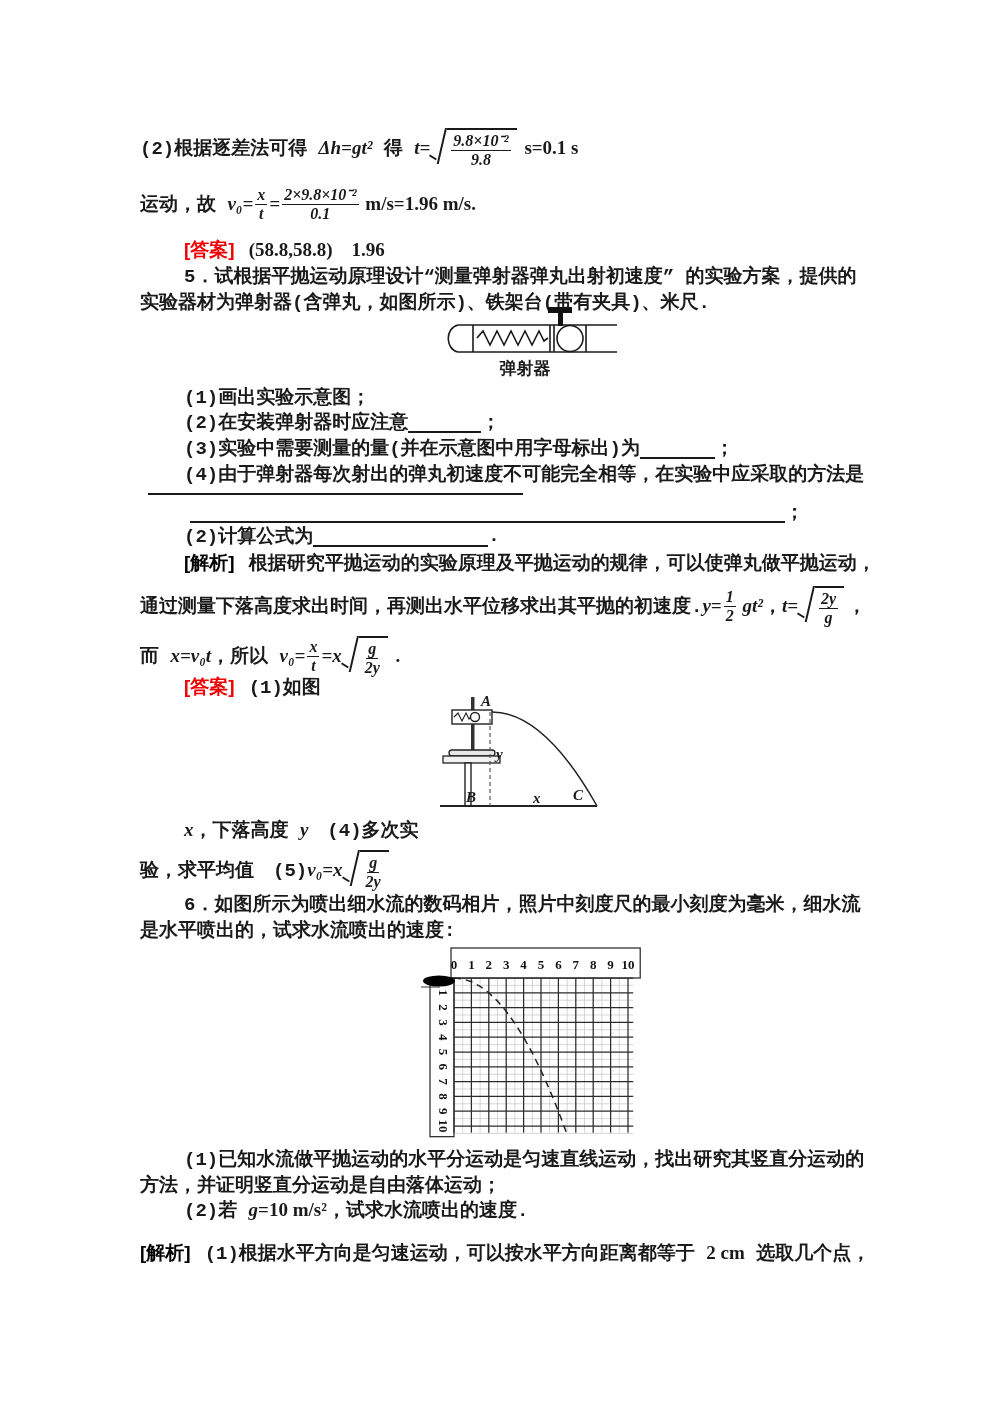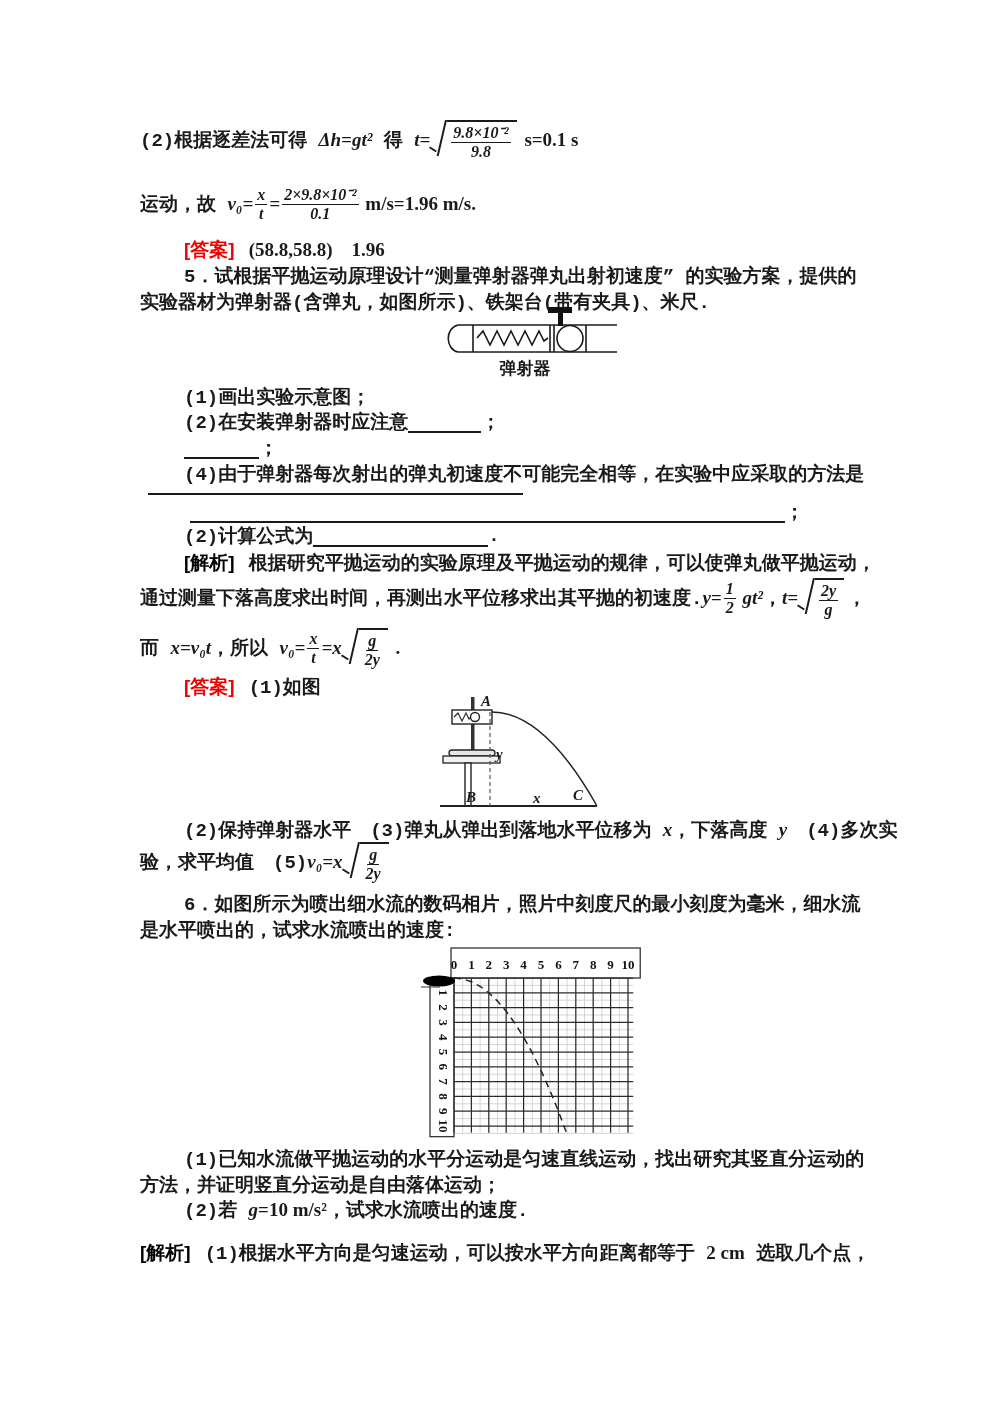--- a/index.html
+++ b/index.html
@@ -7,21 +7,21 @@
        font-family:"Liberation Sans",sans-serif;color:#1a1a1a;}
   .line{position:absolute;display:flex;align-items:center;white-space:pre;
         font:bold 19px "Liberation Sans",sans-serif;color:#1a1a1a;}
   .cn{font-family:Liberation Mono, monospace;font-weight:bold;white-space:pre;}
   .math{font:bold italic 19px "Liberation Serif",serif;white-space:pre;}
   .mu{font:bold 19px "Liberation Serif",serif;white-space:pre;}
   .frac{display:inline-flex;flex-direction:column;align-items:center;
         font:bold italic 16px "Liberation Serif",serif;line-height:1.12;margin:0 2px;}
   .frac .fn{border-bottom:1.7px solid #1a1a1a;padding:0 2px;display:block;}
   .frac .fd{display:block;padding:0 2px;}
-  .sqrt{display:inline-flex;align-items:flex-start;position:relative;padding-left:14px;margin:0 3px;text-align:center;}
+  .sqrt{display:inline-flex;align-items:flex-start;position:relative;padding-left:14px;margin:8px 3px;text-align:center;}
   .sqrt .body{border-top:2.2px solid #1a1a1a;padding:2px 4px 0 2px;display:inline-flex;align-items:center;}
   .sqrt::before{content:'';position:absolute;left:3px;top:0;bottom:5px;width:9px;
         border-right:2.4px solid #1a1a1a;transform:skewX(-13deg);transform-origin:100% 0;}
   .sqrt::after{content:'';position:absolute;left:-2px;bottom:10px;width:8px;height:8px;
         border-bottom:2.4px solid #1a1a1a;transform:rotate(32deg);}
   .blank{display:inline-block;border-bottom:2px solid #1a1a1a;height:17px;align-self:flex-end;margin-bottom:2px;}
   .abs{position:absolute;}
   .lbl{font-weight:bold;margin-right:14px;white-space:pre;}
   .red{color:#f00000;}
   .blue{color:#000000;}
@@ -56,21 +56,21 @@
   </g>
   <g fill="#111" stroke="none">
     <rect x="126" y="11" width="5" height="15"></rect>
     <rect x="116" y="7" width="24" height="6"></rect>
   </g>
   <text x="93" y="74" text-anchor="middle" class="caption">弹射器</text>
 </svg>
 
 <div class="line" style="left:184px;top:384px"><span class="cn">(1)画出实验示意图；</span></div>
 <div class="line" style="left:184px;top:409px"><span class="cn">(2)在安装弹射器时应注意</span><span class="blank" style="width: 73px;"></span><span class="cn">；</span></div>
-<div class="line" style="left:184px;top:435px"><span class="blank" style="width: 75px;"></span><span class="cn">；</span></div>
+<div class="line" style="left:184px;top:435px"><span class="cn">(3)实验中需要测量的量(并在示意图中用字母标出)为</span><span class="blank" style="width: 75px;"></span><span class="cn">；</span></div>
 <div class="line" style="left:184px;top:461px"><span class="cn">(4)由于弹射器每次射出的弹丸初速度不可能完全相等，在实验中应采取的方法是</span></div>
 <div class="blank abs" style="left:148px;top:476px;width:375px;height:17px"></div>
 <div class="line" style="left:190px;top:499px"><span class="blank" style="width: 595px;"></span><span class="cn">；</span></div>
 <div class="line" style="left:184px;top:523px"><span class="cn">(2)计算公式为</span><span class="blank" style="width: 175px;"></span><span class="cn">.</span></div>
 
 <div class="line" style="left:184px;top:550px">
   <span class="lbl blue">[解析]</span>
   <span class="line" style="position:static"><span class="cn">根据研究平抛运动的实验原理及平抛运动的规律，可以使弹丸做平抛运动，</span></span>
 </div>
 <div class="line" style="left:140px;top:578px"><span class="cn">通过测量下落高度求出时间，再测出水平位移求出其平抛的初速度.</span><span class="math">y=</span><span class="frac"><span class="fn">1</span><span class="fd">2</span></span><span class="math"> gt²</span><span class="cn">，</span><span class="math">t=</span><span class="sqrt"><span class="body"><span class="frac"><span class="fn">2y</span><span class="fd">g</span></span></span></span><span class="cn">，</span></div>
@@ -93,21 +93,21 @@
   <line x1="15" y1="116" x2="172" y2="116" stroke="#222" stroke-width="2"></line>
   <line x1="65" y1="22" x2="65" y2="116" stroke="#555" stroke-width="1.2" stroke-dasharray="4,3"></line>
   <path d="M67,22 Q119,22 172,116" fill="none" stroke="#222" stroke-width="1.5"></path>
   <text x="56" y="16" class="figtext">A</text>
   <text x="71" y="69" class="figtext">y</text>
   <text x="51" y="112" text-anchor="end" class="figtext">B</text>
   <text x="108" y="113" class="figtext">x</text>
   <text x="148" y="110" class="figtext">C</text>
 </svg>
 
-<div class="line" style="left:184px;top:817px"><span class="cn">(2)保持弹射器水平　(3)弹丸从弹出到落地水平位移为 </span><span class="math">x</span><span class="cn">，下落高度 </span><span class="math">y</span><span class="cn">　(4)多次实</span></div>
+<div class="line" style="left:184px;top:817px"><span class="math">x</span><span class="cn">，下落高度 </span><span class="math">y</span><span class="cn">　(4)多次实</span></div>
 <div class="line" style="left:140px;top:842px"><span class="cn">验，求平均值　(5)</span><span class="math">v₀=x</span><span class="sqrt"><span class="body"><span class="frac"><span class="fn">g</span><span class="fd">2y</span></span></span></span></div>
 
 <div class="line" style="left:184px;top:891px"><span class="cn">6．如图所示为喷出细水流的数码相片，照片中刻度尺的最小刻度为毫米，细水流</span></div>
 <div class="line" style="left:140px;top:917px"><span class="cn">是水平喷出的，试求水流喷出的速度:</span></div>
 
 <svg class="fig" style="left:420px;top:942px" width="226" height="200">
   <g id="g-minor" stroke="#c4c4c4" stroke-width="0.7">
       <line x1="42.7" y1="36" x2="42.7" y2="190.66"></line>
       <line x1="60.099999999999994" y1="36" x2="60.099999999999994" y2="190.66"></line>
       <line x1="77.5" y1="36" x2="77.5" y2="190.66"></line>

